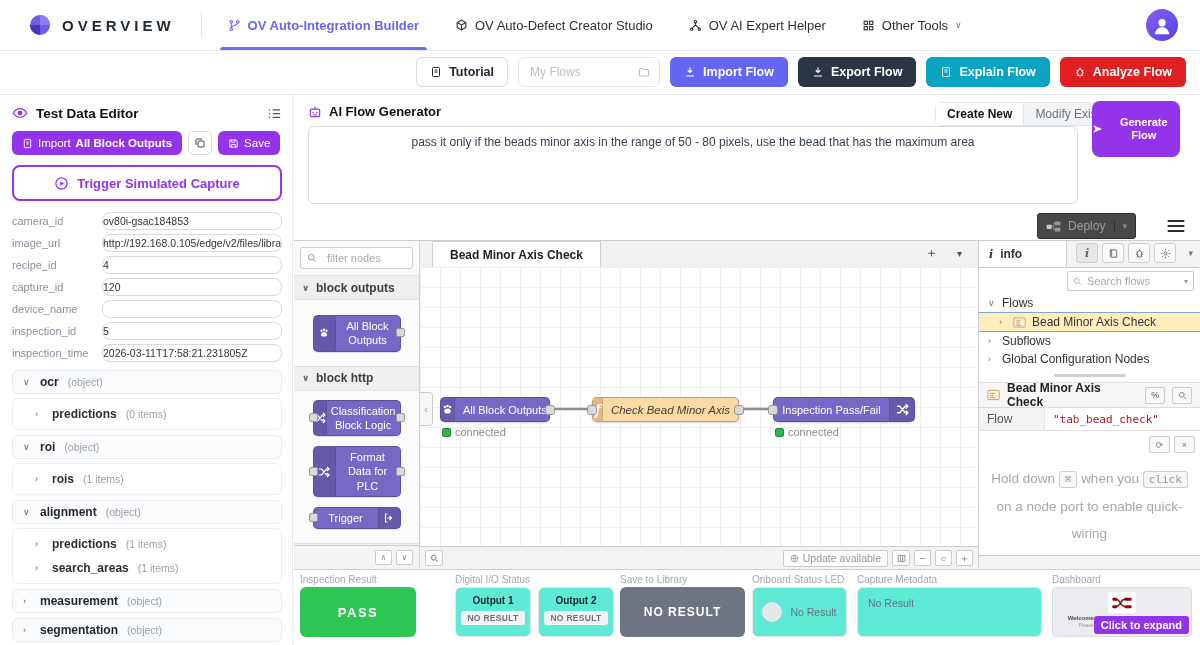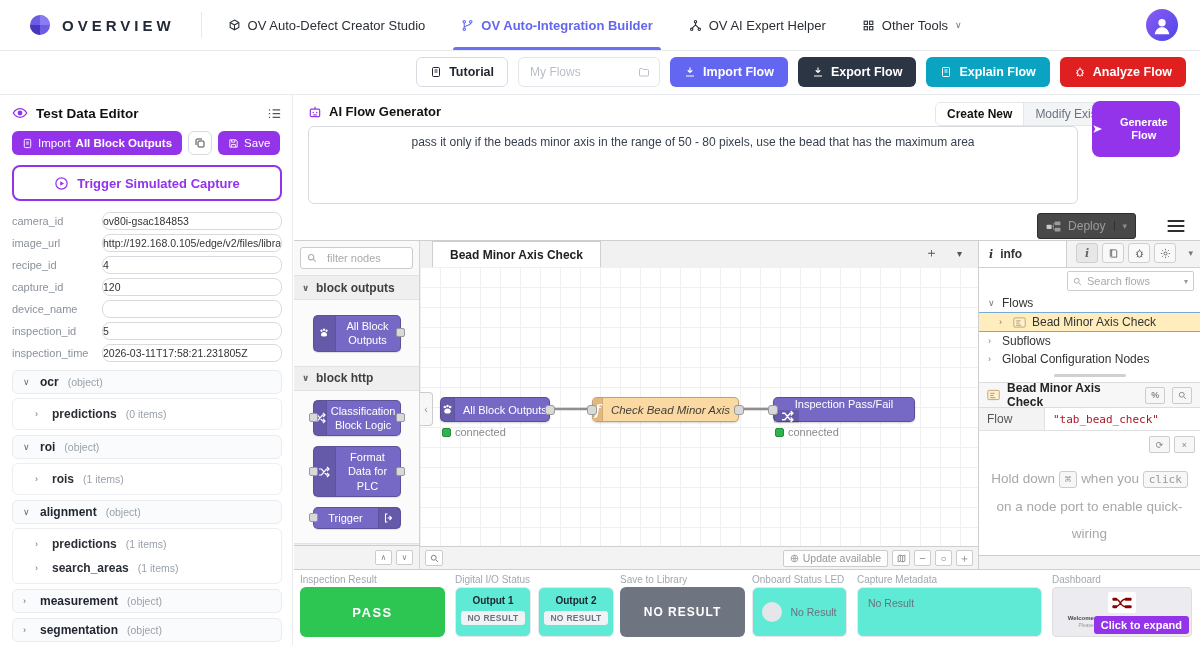--- a/index.html
+++ b/index.html
@@ -212,35 +212,35 @@
   <div id="topbar">
     <div class="brandwrap">
       <svg width="24" height="24" viewBox="0 0 24 24">
           <circle cx="12" cy="12" r="10" fill="#6d5ce8"></circle>
           <path d="M12 2a10 10 0 0 1 10 10H12z" fill="#8b7bf0"></path>
           <path d="M2 12a10 10 0 0 0 10 10V12z" fill="#4638b8"></path>
         </svg>
       <span class="brand">OVERVIEW</span>
     </div>
     <div class="topdiv"></div>
-    <div class="navtab">
-      <svg class="ic" width="13" height="13" viewBox="0 0 24 24" fill="none" stroke="currentColor" stroke-width="2">
-          <path d="M12 2l8 4.5v9L12 20l-8-4.5v-9z"></path>
-          <path d="M12 11v9M12 11L4 6.5M12 11l8-4.5"></path>
-        </svg>
-      <span>OV Auto-Defect Creator Studio</span>
-    </div>
     <div class="navtab active">
       <svg class="ic" width="13" height="13" viewBox="0 0 24 24" fill="none" stroke="currentColor" stroke-width="2">
           <circle cx="6" cy="5" r="2.3"></circle>
           <circle cx="18" cy="5" r="2.3"></circle>
           <circle cx="6" cy="19" r="2.3"></circle>
           <path d="M6 7v10M18 7c0 6-9 3-11 8"></path>
         </svg>
       <span>OV Auto-Integration Builder</span>
+    </div>
+    <div class="navtab">
+      <svg class="ic" width="13" height="13" viewBox="0 0 24 24" fill="none" stroke="currentColor" stroke-width="2">
+          <path d="M12 2l8 4.5v9L12 20l-8-4.5v-9z"></path>
+          <path d="M12 11v9M12 11L4 6.5M12 11l8-4.5"></path>
+        </svg>
+      <span>OV Auto-Defect Creator Studio</span>
     </div>
     <div class="navtab">
       <svg class="ic" width="13" height="13" viewBox="0 0 24 24" fill="none" stroke="currentColor" stroke-width="2">
           <circle cx="12" cy="5" r="2.2"></circle>
           <circle cx="5" cy="19" r="2.2"></circle>
           <circle cx="19" cy="19" r="2.2"></circle>
           <path d="M12 7v4m0 0l-6 6m6-6l6 6"></path>
         </svg>
       <span>OV AI Expert Helper</span>
     </div>
@@ -576,21 +576,21 @@
           <span>connected</span>
         </div>
         <div class="cnode fn" style="left:172px;top:130px;width:147px;">
           <div class="stripe l">
               <span class="fglyph">f</span>
             </div>
           <div class="lab" style="font-style:italic;font-size:11.5px;">Check Bead Minor Axis</div>
           <span class="nport l"></span>
           <span class="nport r"></span>
         </div>
-        <div class="cnode" style="left:353px;top:130px;width:142px;flex-direction:column;">
+        <div class="cnode" style="left:353px;top:130px;width:142px;">
           <div class="lab" style="font-size:11px;">Inspection Pass/Fail</div>
           <div class="stripe r">
             <svg width="13" height="13" viewBox="0 0 24 24" fill="none" stroke="#fff" stroke-width="2.4">
                 <path d="M2 6h5l10 12h5M2 18h5l10-12h5"></path>
                 <path d="M18 2l4 4-4 4M18 14l4 4-4 4"></path>
               </svg>
           </div>
           <span class="nport l"></span>
         </div>
         <div class="nstatus" style="left:355px;top:159px;">
@@ -717,21 +717,21 @@
           <span class="key">click</span>
           <span>on a node port to enable quick-wiring</span>
         </div>
       </div>
       <div class="nsfoot"></div>
     </div>
   </div>
 
   <div id="widgets">
     <span class="wlab" style="left:6px;">Inspection Result</span>
-    <div class="wcard passcard" style="left:6px;width:145px;">PASS</div>
+    <div class="wcard passcard" style="left:6px;width:116px;">PASS</div>
 
     <span class="wlab" style="left:161px;">Digital I/O Status</span>
     <div class="wcard white iocard" style="left:161px;width:76px;">
       <div class="ioname">Output 1</div>
       <div class="iobadge">NO RESULT</div>
     </div>
     <div class="wcard white iocard" style="left:244px;width:76px;">
       <div class="ioname">Output 2</div>
       <div class="iobadge">NO RESULT</div>
     </div>

